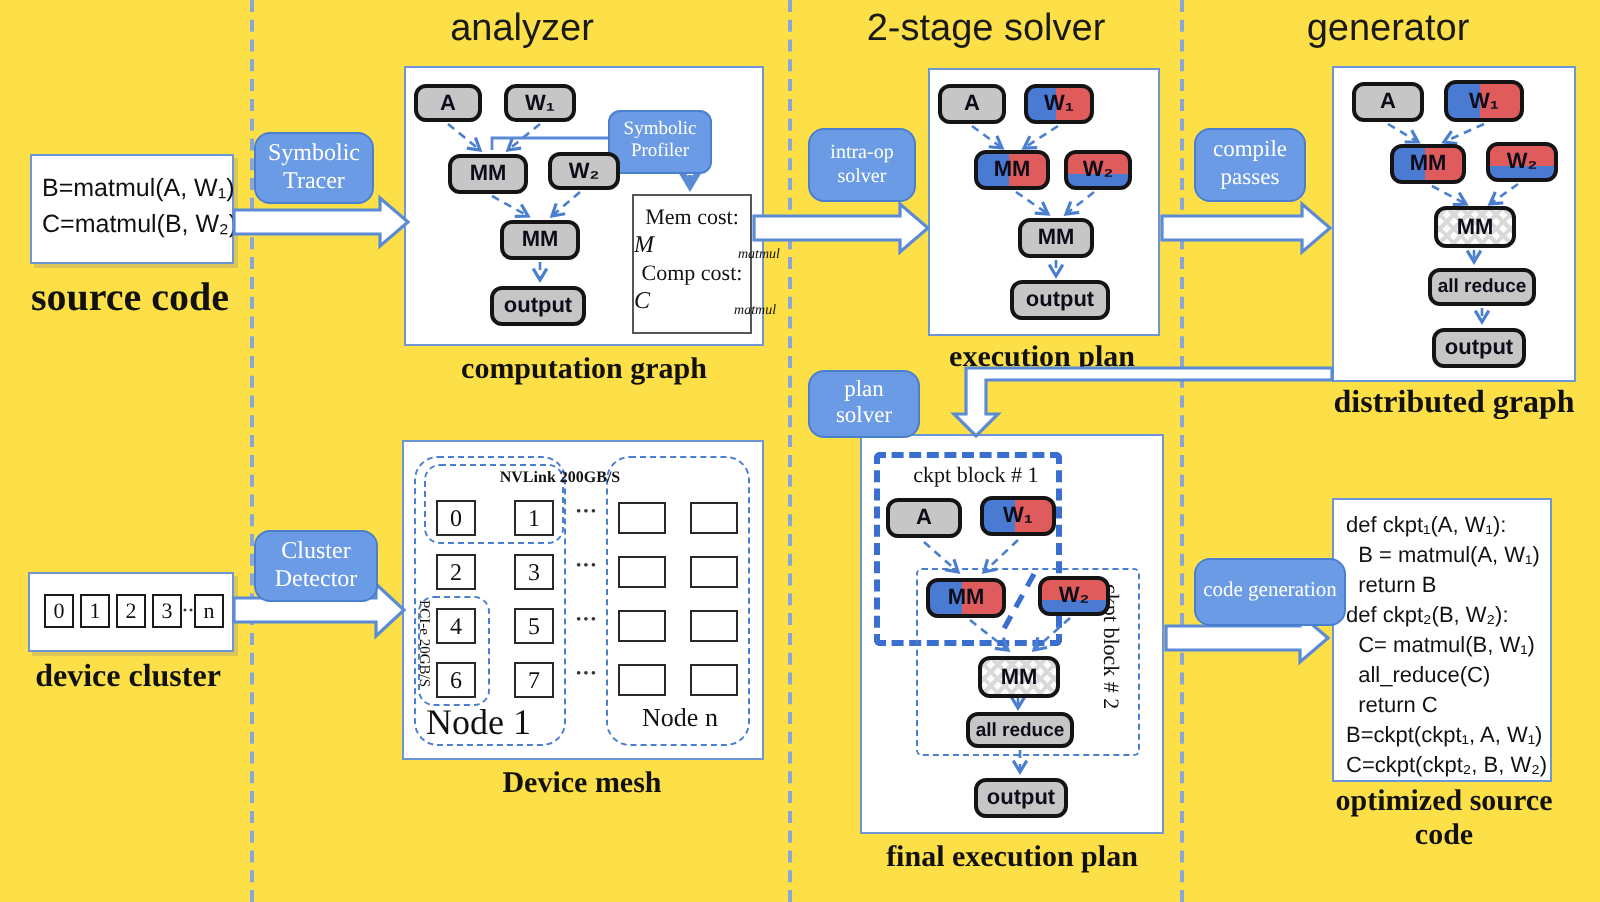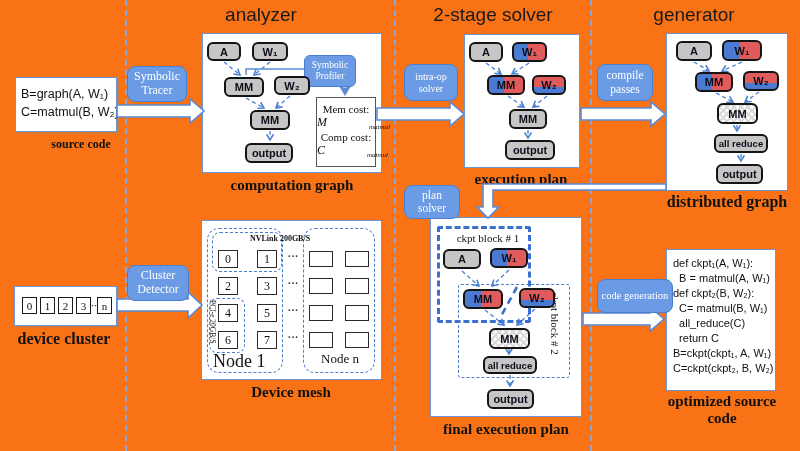--- a/index.html
+++ b/index.html
@@ -1,16 +1,16 @@
 <!DOCTYPE html>
 <html><head>
 <meta charset="utf-8">
 <style>
   html,body{margin:0;padding:0;background:#fff;}
-  #canvas{position:relative;width:800px;height:451px;background:#f97316;overflow:hidden;
+  #canvas{position:relative;width:800px;height:451px;background:#fde047;overflow:hidden;
           font-family:"Liberation Sans","DejaVu Sans",sans-serif;}
   .divider{position:absolute;top:0;bottom:0;width:0;border-left:2px dashed #8aa6d6;z-index:0;}
   .title{position:absolute;font:19px "Liberation Sans","DejaVu Sans",sans-serif;color:#1a1a1a;
          text-align:center;z-index:2;}
   .frame{position:absolute;background:#fff;border:1.5px solid #6d96d4;box-sizing:border-box;z-index:1;}
   .lbl{position:absolute;font:bold 15px "Liberation Serif","DejaVu Serif",serif;color:#111;
        text-align:center;z-index:2;line-height:1.1;}
   .btn{position:absolute;background:#6b9be5;border:1.5px solid #4a7fd0;border-radius:8px;color:#fff;
        font:12px "Liberation Serif","DejaVu Serif",serif;display:flex;align-items:center;justify-content:center;
        text-align:center;line-height:1.15;box-sizing:border-box;z-index:3;padding:2px;}
@@ -51,42 +51,43 @@
   <div class="divider" style="left:125px"></div>
   <div class="divider" style="left:394px"></div>
   <div class="divider" style="left:590px"></div>
 
   <div class="title" style="left:196px;top:4px;width:130px">analyzer</div>
   <div class="title" style="left:408px;top:4px;width:170px">2-stage solver</div>
   <div class="title" style="left:629px;top:4px;width:130px">generator</div>
 
   <div class="frame shadowed" style="left:15px;top:77px;width:102px;height:55px">
     <div style="padding:7px 0 0 5px">
-      <div class="codeline">B=graph(A, W₁)</div>
+      <div class="codeline">B=matmul(A, W₁)</div>
       <div class="codeline">C=matmul(B, W₂)</div>
     </div>
   </div>
-  <div class="lbl" style="left:26px;top:138px;width:110px;font-size:12px">source code</div>
+  <div class="lbl" style="left:10px;top:138px;width:110px;font-size:20px">source code</div>
 
   <div class="frame" style="left:202px;top:33px;width:180px;height:140px"></div>
   <div class="lbl" style="left:212px;top:177px;width:160px">computation graph</div>
 
   <div class="frame" style="left:464px;top:34px;width:116px;height:134px"></div>
   <div class="lbl" style="left:446px;top:171px;width:150px">execution plan</div>
 
   <div class="frame" style="left:666px;top:33px;width:122px;height:158px"></div>
   <div class="lbl" style="left:652px;top:193px;width:150px;font-size:16px">distributed graph</div>
 
   <div class="frame" style="left:430px;top:217px;width:152px;height:200px"></div>
   <div class="lbl" style="left:431px;top:421px;width:150px">final execution plan</div>
 
   <div class="codebox" style="left:666px;top:249px;width:110px;height:142px">
     <div style="padding:6px 0 0 6px">
       <div class="optline">def ckpt₁(A, W₁):</div>
       <div class="optline">  B = matmul(A, W₁)</div>
+      <div class="optline">  return B</div>
       <div class="optline">def ckpt₂(B, W₂):</div>
       <div class="optline">  C= matmul(B, W₁)</div>
       <div class="optline">  all_reduce(C)</div>
       <div class="optline">  return C</div>
       <div class="optline">B=ckpt(ckpt₁, A, W₁)</div>
       <div class="optline">C=ckpt(ckpt₂, B, W₂)</div>
     </div>
   </div>
   <div class="lbl" style="left:656px;top:393px;width:132px;line-height:17px">optimized source code</div>
 

